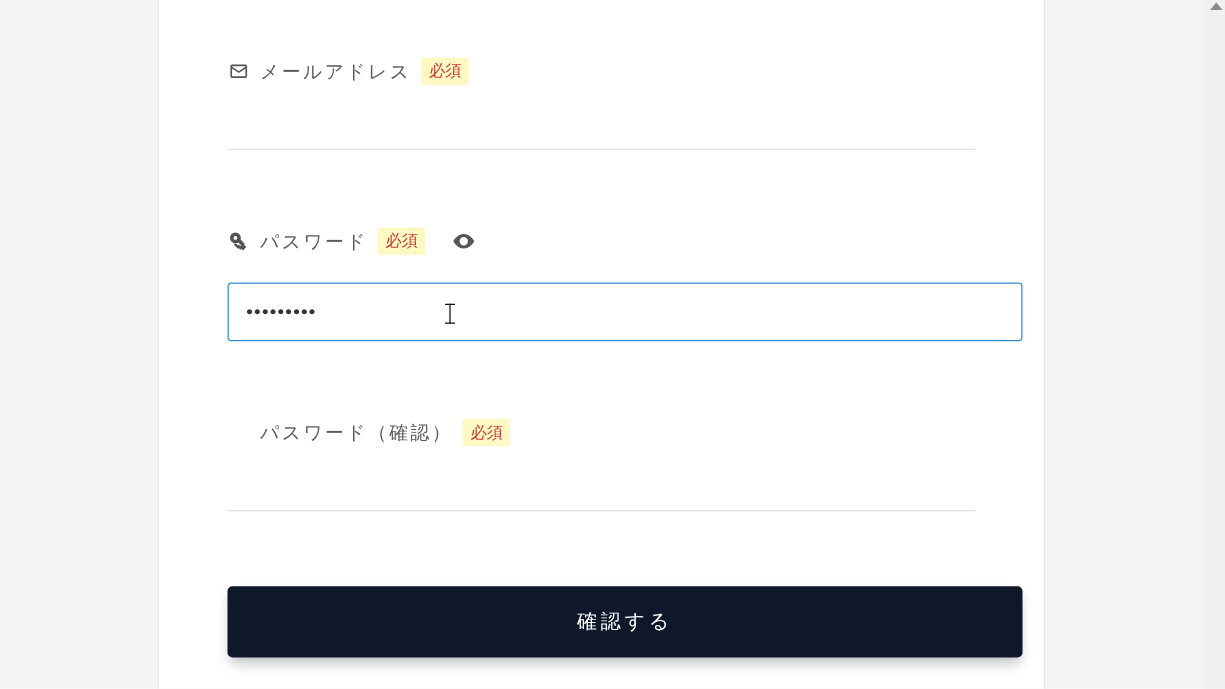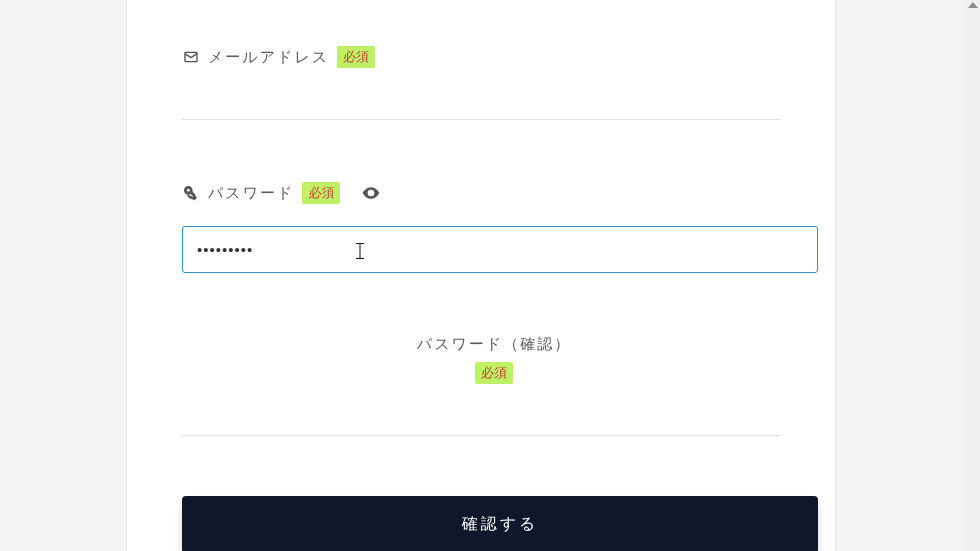--- a/index.html
+++ b/index.html
@@ -56,38 +56,37 @@
     .label-row {
       display: flex;
       align-items: center;
       gap: 8px;
       color: #5a5a5a;
       font-size: 15px;
       letter-spacing: 2px;
     }
     .label-row.indent {
       padding-left: 26px;
-      flex-direction: column;
     }
     .icon {
       width: 18px;
       height: 18px;
       display: inline-flex;
       align-items: center;
       justify-content: center;
       color: #555555;
       flex-shrink: 0;
     }
     .icon svg {
       width: 16px;
       height: 16px;
       display: block;
     }
     .required-badge {
-      background: #bef264;
+      background: #fef9c3;
       color: #c63a3a;
       font-size: 13px;
       padding: 2px 6px;
       border-radius: 2px;
       letter-spacing: 0;
       font-weight: 500;
     }
     .eye-toggle {
       margin-left: 12px;
       width: 22px;

